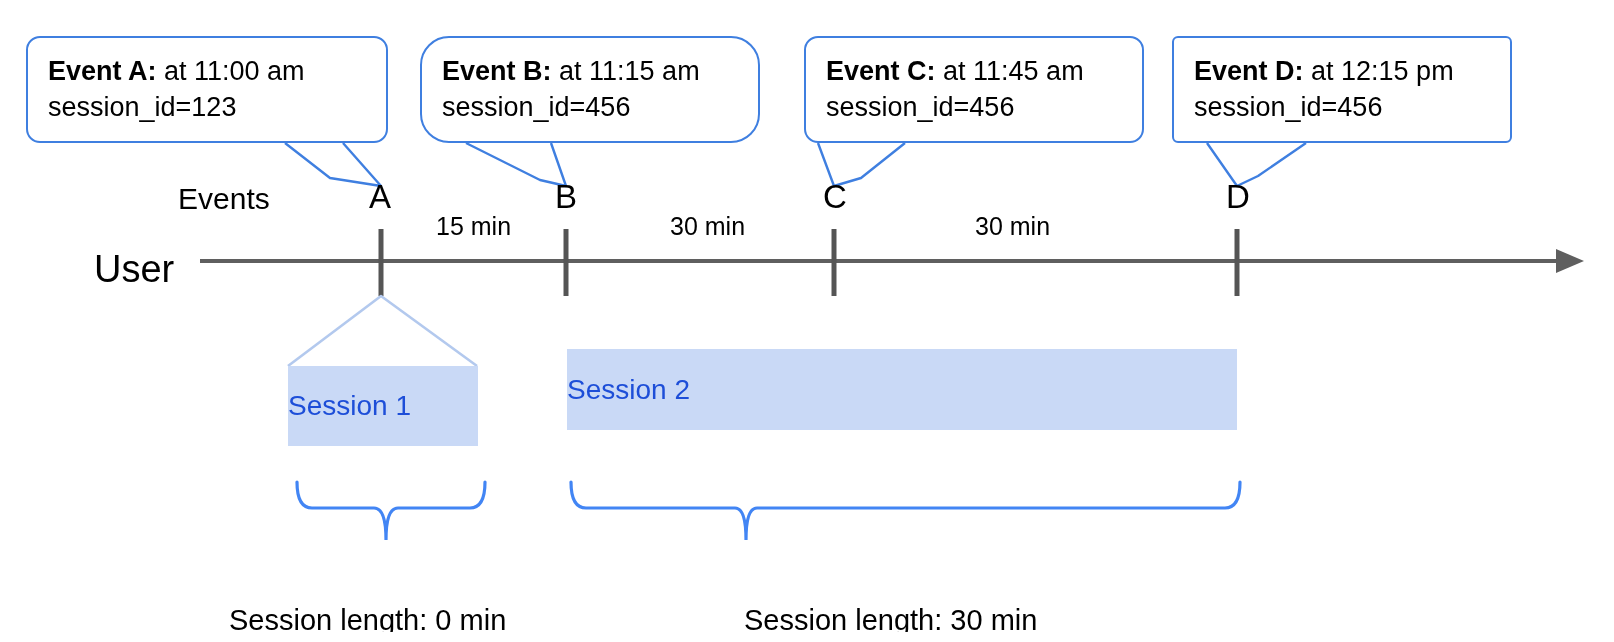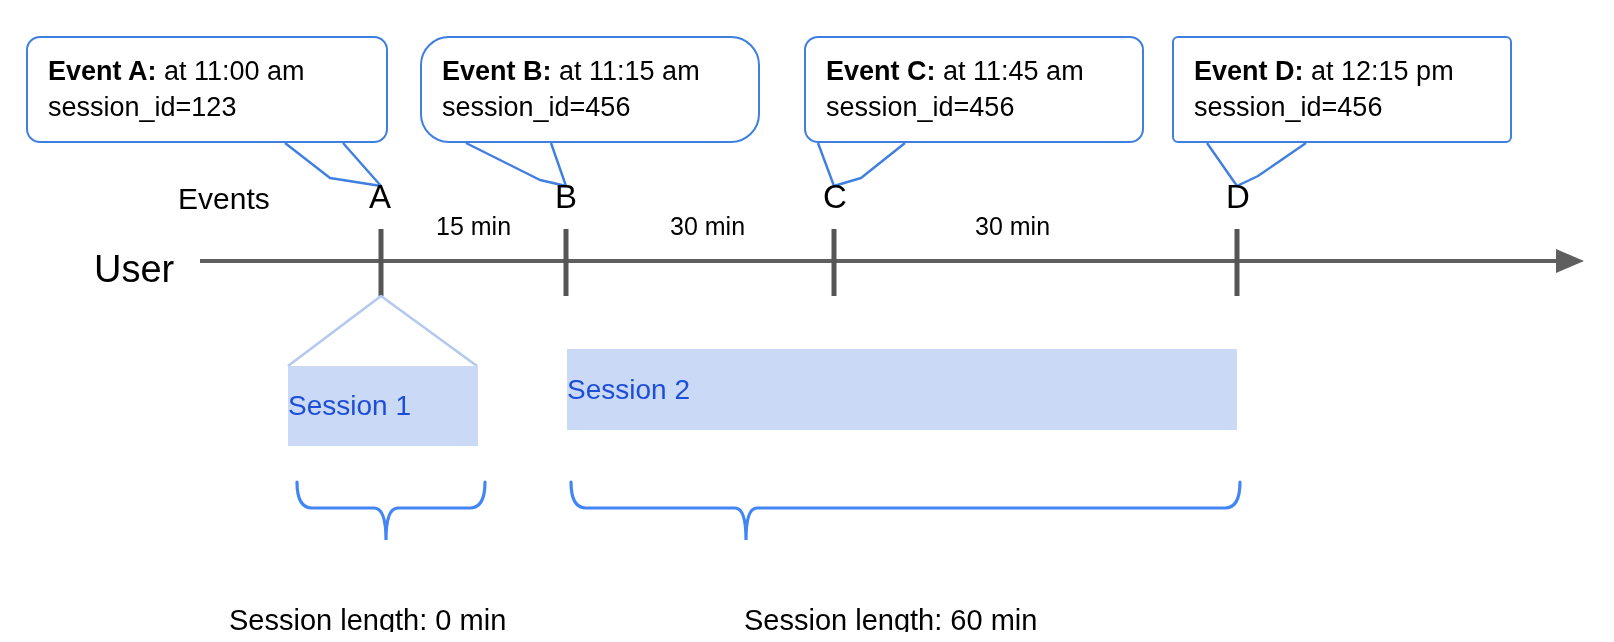--- a/index.html
+++ b/index.html
@@ -145,15 +145,15 @@
 
   <div class="sessbar lbl-sess" style="left:288px; top:366px; width:190px; height:80px;">
     <span>Session 1</span>
   </div>
 
   <div class="sessbar lbl-sess" style="left:567px; top:349px; width:670px; height:81px;">
     <span>Session 2</span>
   </div>
 
   <div class="lbl lbl-len" style="left:229px; top:556px;">Session length: 0 min</div>
-  <div class="lbl lbl-len" style="left:744px; top:556px;">Session length: 60 min</div>
+  <div class="lbl lbl-len" style="left:744px; top:556px;">Session length: 30 min</div>
 
 </div>
 
 </body></html>

